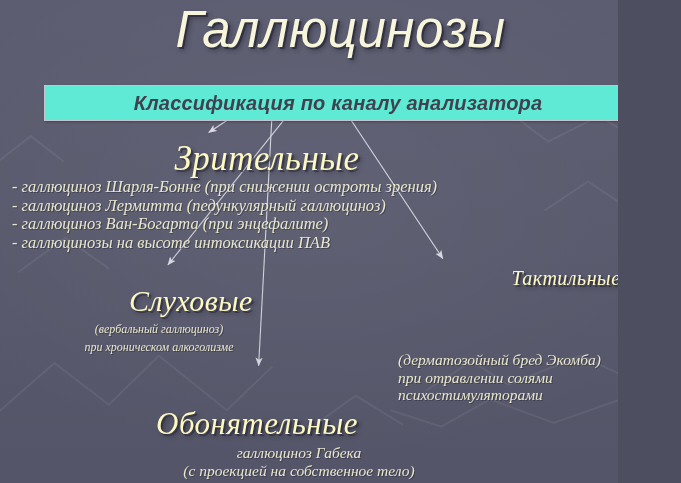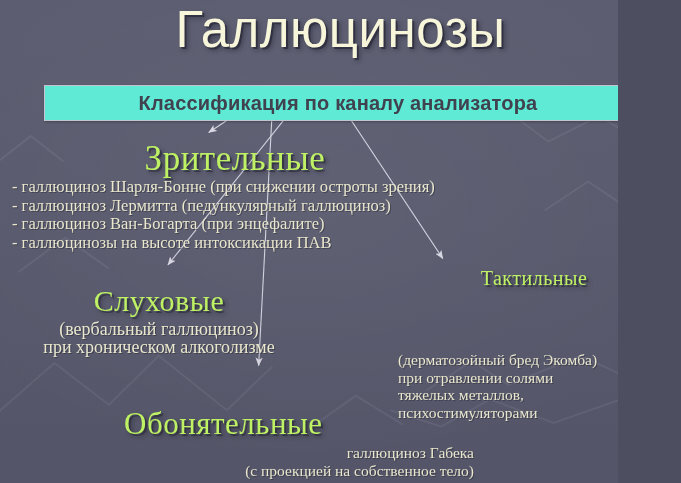--- a/index.html
+++ b/index.html
@@ -8,20 +8,21 @@
     padding: 0;
     background: #4d4e60;
   }
   #slide {
     position: relative;
     width: 618px;
     height: 483px;
     overflow: hidden;
     background: #595a6e;
     font-family: "Liberation Serif", "DejaVu Serif", serif;
+    font-style: italic;
     -webkit-font-smoothing: antialiased;
   }
   
   #texture {
     position: absolute;
     inset: 0;
     pointer-events: none;
     opacity: 0.55;
   }
   #vignette {
@@ -73,49 +74,50 @@
     font-family: "Liberation Sans", "DejaVu Sans", sans-serif;
     font-size: 20px;
     font-weight: bold;
     color: #41424f;
     letter-spacing: 0.2px;
     white-space: nowrap;
   }
 
   
   .cat-head {
-    color: #bef264;
+    color: #fef9c3;
     font-family: "Liberation Serif", "DejaVu Serif", serif;
     text-shadow: 2px 2px 0 rgba(32,32,46,0.5), 3px 3px 4px rgba(18,18,28,0.4);
     white-space: nowrap;
     letter-spacing: 0.5px;
+    padding-left: 32px;
   }
   .cat-body {
     color: #e9e7cd;
     font-family: "Liberation Serif", "DejaVu Serif", serif;
     text-shadow: 1px 1px 0 rgba(32,32,46,0.45);
     white-space: nowrap;
   }
 
   
   #h-visual { left: 0; top: 138px; width: 470px; text-align: center; font-size: 35px; line-height: 42px; }
   #list-visual { left: 12px; top: 178px; font-size: 16.5px; line-height: 18.5px; }
   #list-visual div { white-space: nowrap; }
 
   
   #h-audio { left: 16px; top: 283px; width: 286px; text-align: center; font-size: 30px; line-height: 36px; }
-  #body-audio { left: 16px; top: 321px; width: 286px; text-align: center; font-size: 18px; line-height: 17.5px; }
+  #body-audio { left: 16px; top: 321px; width: 286px; text-align: center; font-size: 12px; line-height: 17.5px; }
 
   
   #h-tactile { left: 396px; top: 260px; width: 276px; text-align: center; font-size: 20px; line-height: 36px; }
   #body-tactile { left: 398px; top: 318px; font-size: 15.5px; line-height: 17.5px; margin-top: 33px; }
 
   
   #h-olfactory { left: 124px; top: 405px; width: 340px; text-align: left; font-size: 31px; line-height: 38px; }
-  #body-olfactory { left: 124px; top: 444px; width: 350px; text-align: right; font-size: 15.5px; line-height: 17.5px; }
+  #body-olfactory { left: 124px; top: 444px; width: 350px; text-align: center; font-size: 15.5px; line-height: 17.5px; }
 </style>
 </head>
 <body>
 
 <div id="slide">
 
   <svg id="texture" viewBox="0 0 681 483" preserveAspectRatio="none" aria-hidden="true">
     <g fill="none" stroke="#6d6e82" stroke-width="2.2" stroke-linejoin="round">
       <path d="M-20,470 L60,400 L120,446 L175,392 L250,452 L300,404"></path>
       <path d="M470,430 L520,398 L560,424 L640,392 L700,420"></path>
@@ -165,21 +167,20 @@
   <div class="t cat-head" id="h-audio">Слуховые</div>
   <div class="t cat-body" id="body-audio">
     <div>(вербальный галлюциноз)</div>
     <div>при хроническом алкоголизме</div>
   </div>
 
   <div class="t cat-head" id="h-tactile">Тактильные</div>
   <div class="t cat-body" id="body-tactile">
     <div>(дерматозойный бред Экомба)</div>
     <div>при отравлении солями</div>
-    <div>тяжелых металлов,</div>
     <div>психостимуляторами</div>
   </div>
 
   <div class="t cat-head" id="h-olfactory">Обонятельные</div>
   <div class="t cat-body" id="body-olfactory">
     <div>галлюциноз Габека</div>
     <div>(с проекцией на собственное тело)</div>
   </div>
 
 </div>

